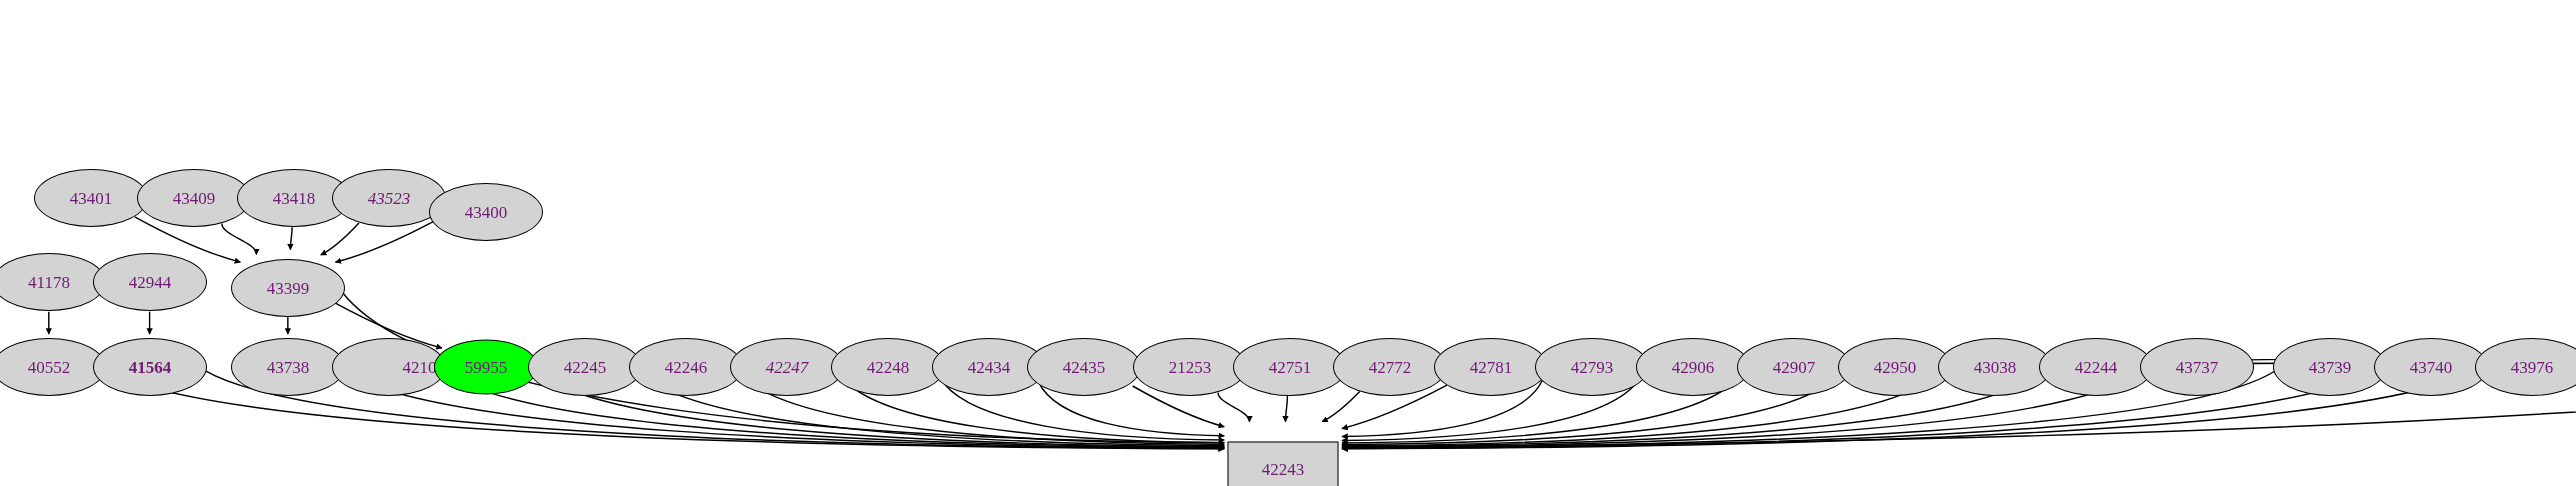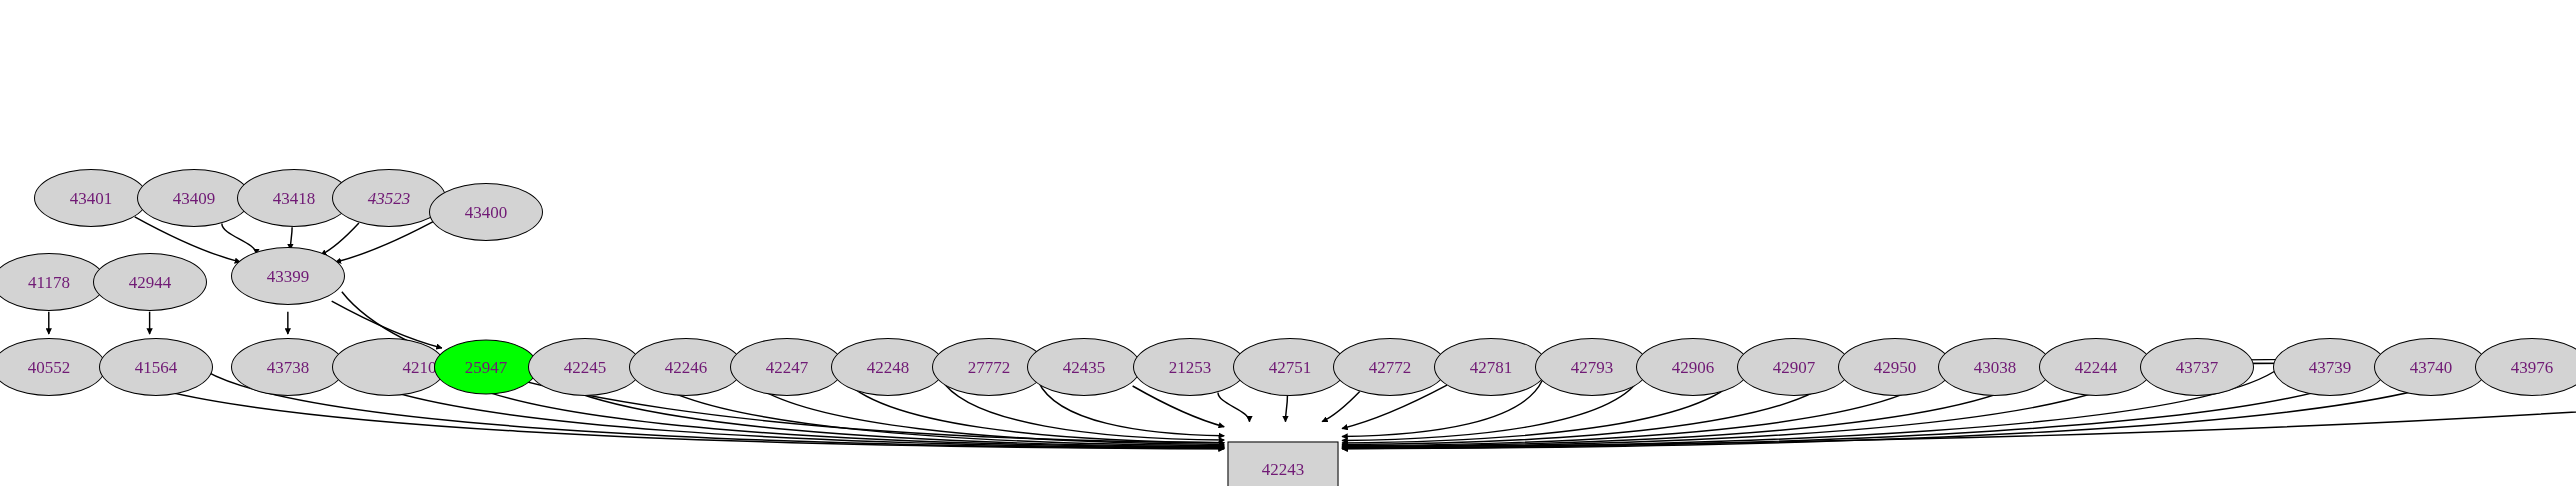--- a/index.html
+++ b/index.html
@@ -83,52 +83,52 @@
       </div>
       <div class="node ellipse" style="left: 486px; top: 212px; width: 114px; height: 58px; background: rgb(211, 211, 211);">
         <span class="lbl">43400</span>
       </div>
       <div class="node ellipse" style="left: 49px; top: 282px; width: 114px; height: 58px; background: rgb(211, 211, 211);">
         <span class="lbl">41178</span>
       </div>
       <div class="node ellipse" style="left: 150px; top: 282px; width: 114px; height: 58px; background: rgb(211, 211, 211);">
         <span class="lbl">42944</span>
       </div>
-      <div class="node ellipse" style="left: 288px; top: 276px; width: 114px; height: 58px; background: rgb(211, 211, 211);">
+      <div class="node ellipse" style="left: 288px; top: 288px; width: 114px; height: 58px; background: rgb(211, 211, 211);">
         <span class="lbl">43399</span>
       </div>
       <div class="node ellipse" style="left: 49px; top: 367px; width: 114px; height: 58px; background: rgb(211, 211, 211);">
         <span class="lbl">40552</span>
       </div>
-      <div class="node ellipse" style="left: 156px; top: 367px; width: 114px; height: 58px; background: rgb(211, 211, 211);">
+      <div class="node ellipse" style="left: 150px; top: 367px; width: 114px; height: 58px; background: rgb(211, 211, 211); font-weight: bold;">
         <span class="lbl">41564</span>
       </div>
       <div class="node ellipse" style="left: 288px; top: 367px; width: 114px; height: 58px; background: rgb(211, 211, 211);">
         <span class="lbl">43738</span>
       </div>
       <div class="node ellipse" style="left: 389px; top: 367px; width: 114px; height: 58px; background: rgb(211, 211, 211); justify-content: flex-end;">
         <span class="lbl">42108</span>
       </div>
       <div class="node ellipse" style="left: 486px; top: 367px; width: 104px; height: 55px; background: rgb(0, 255, 0);">
-        <span class="lbl">25947</span>
+        <span class="lbl">59955</span>
       </div>
       <div class="node ellipse" style="left: 585px; top: 367px; width: 114px; height: 58px; background: rgb(211, 211, 211);">
         <span class="lbl">42245</span>
       </div>
       <div class="node ellipse" style="left: 686px; top: 367px; width: 114px; height: 58px; background: rgb(211, 211, 211);">
         <span class="lbl">42246</span>
       </div>
-      <div class="node ellipse" style="left: 787px; top: 367px; width: 114px; height: 58px; background: rgb(211, 211, 211);">
+      <div class="node ellipse" style="left: 787px; top: 367px; width: 114px; height: 58px; background: rgb(211, 211, 211); font-style: italic;">
         <span class="lbl">42247</span>
       </div>
       <div class="node ellipse" style="left: 888px; top: 367px; width: 114px; height: 58px; background: rgb(211, 211, 211);">
         <span class="lbl">42248</span>
       </div>
       <div class="node ellipse" style="left: 989px; top: 367px; width: 114px; height: 58px; background: rgb(211, 211, 211);">
-        <span class="lbl">27772</span>
+        <span class="lbl">42434</span>
       </div>
       <div class="node ellipse" style="left: 1084px; top: 367px; width: 114px; height: 58px; background: rgb(211, 211, 211);">
         <span class="lbl">42435</span>
       </div>
       <div class="node ellipse" style="left: 1190px; top: 367px; width: 114px; height: 58px; background: rgb(211, 211, 211);">
         <span class="lbl">21253</span>
       </div>
       <div class="node ellipse" style="left: 1290px; top: 367px; width: 114px; height: 58px; background: rgb(211, 211, 211);">
         <span class="lbl">42751</span>
       </div>

